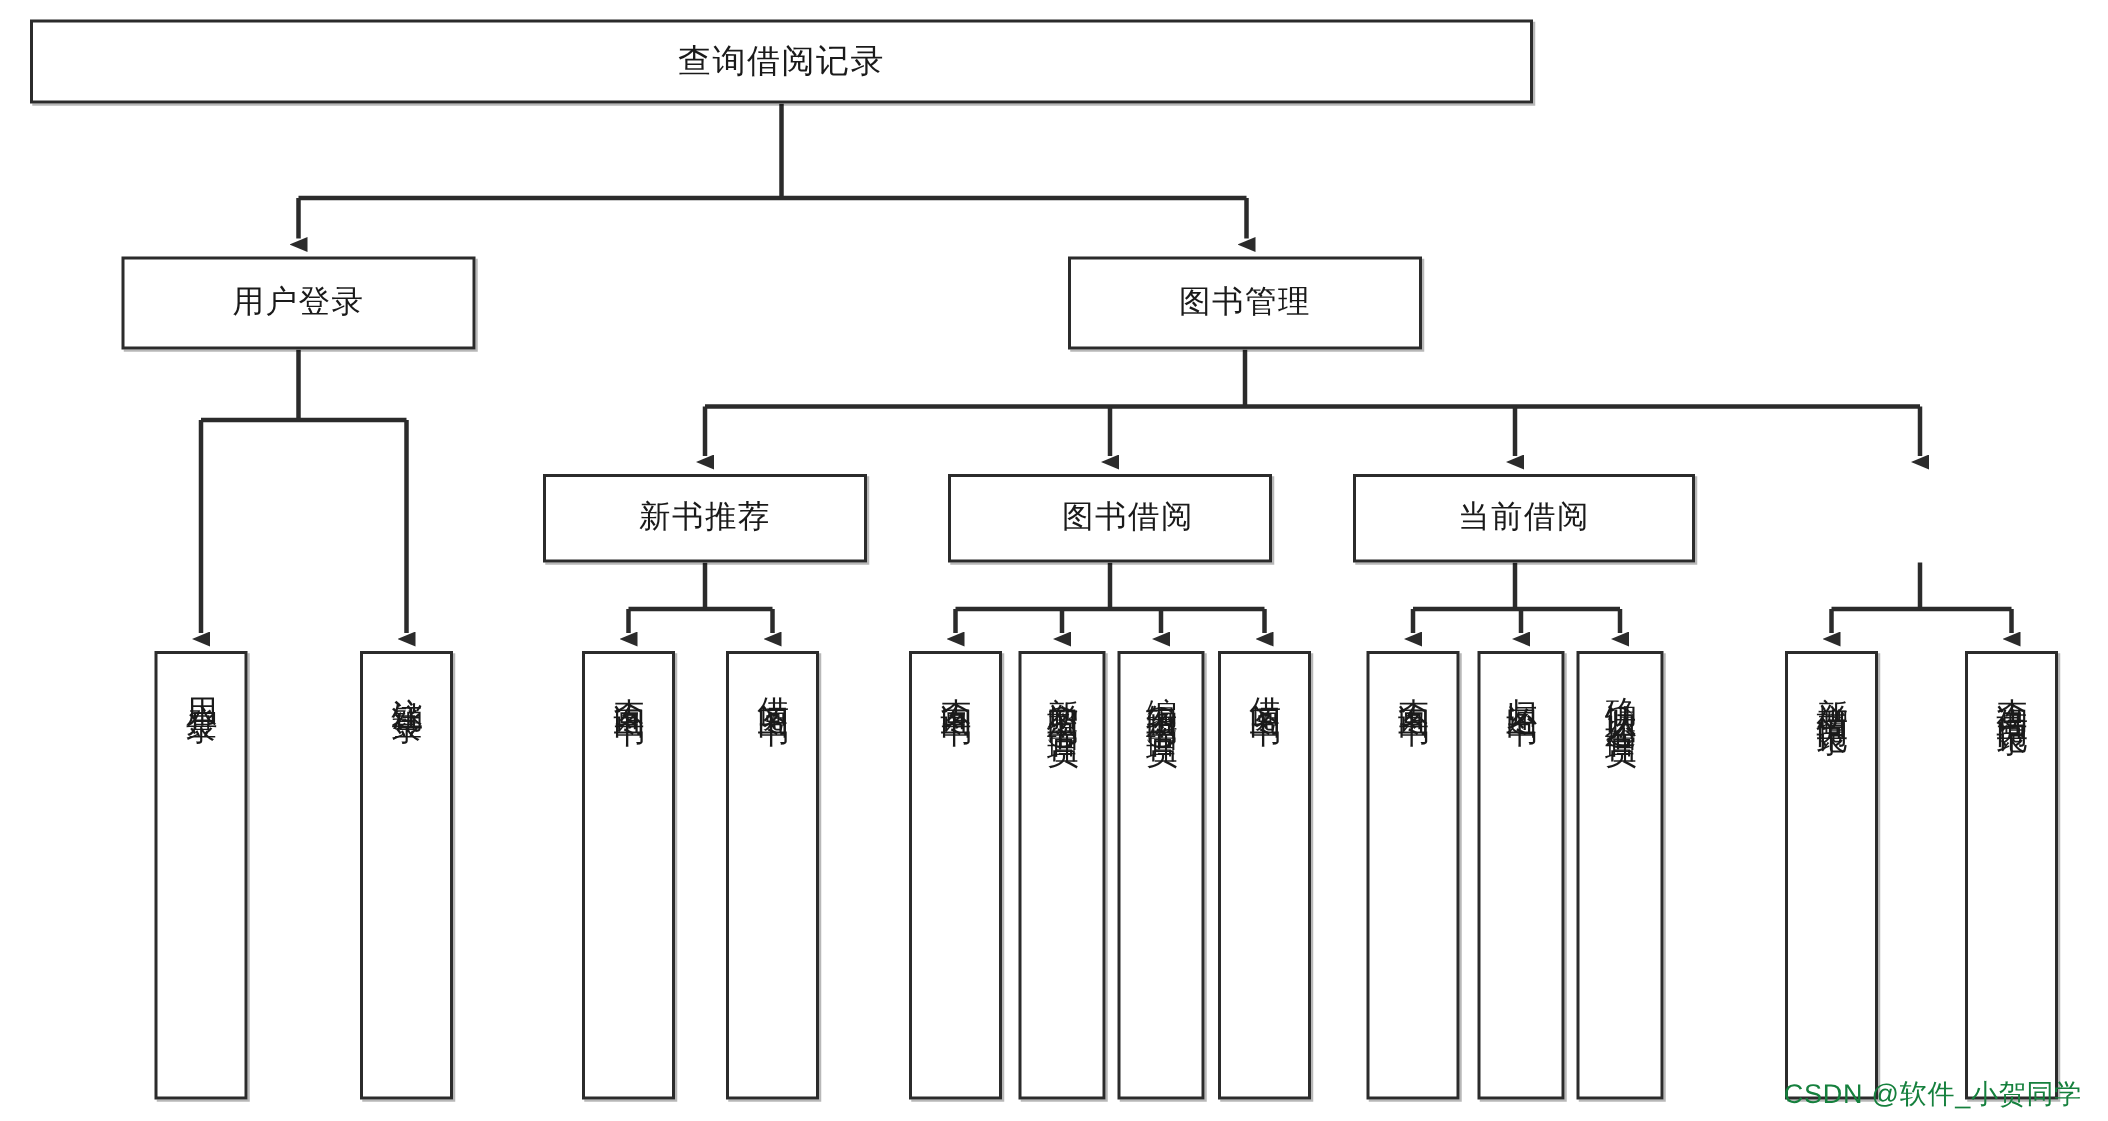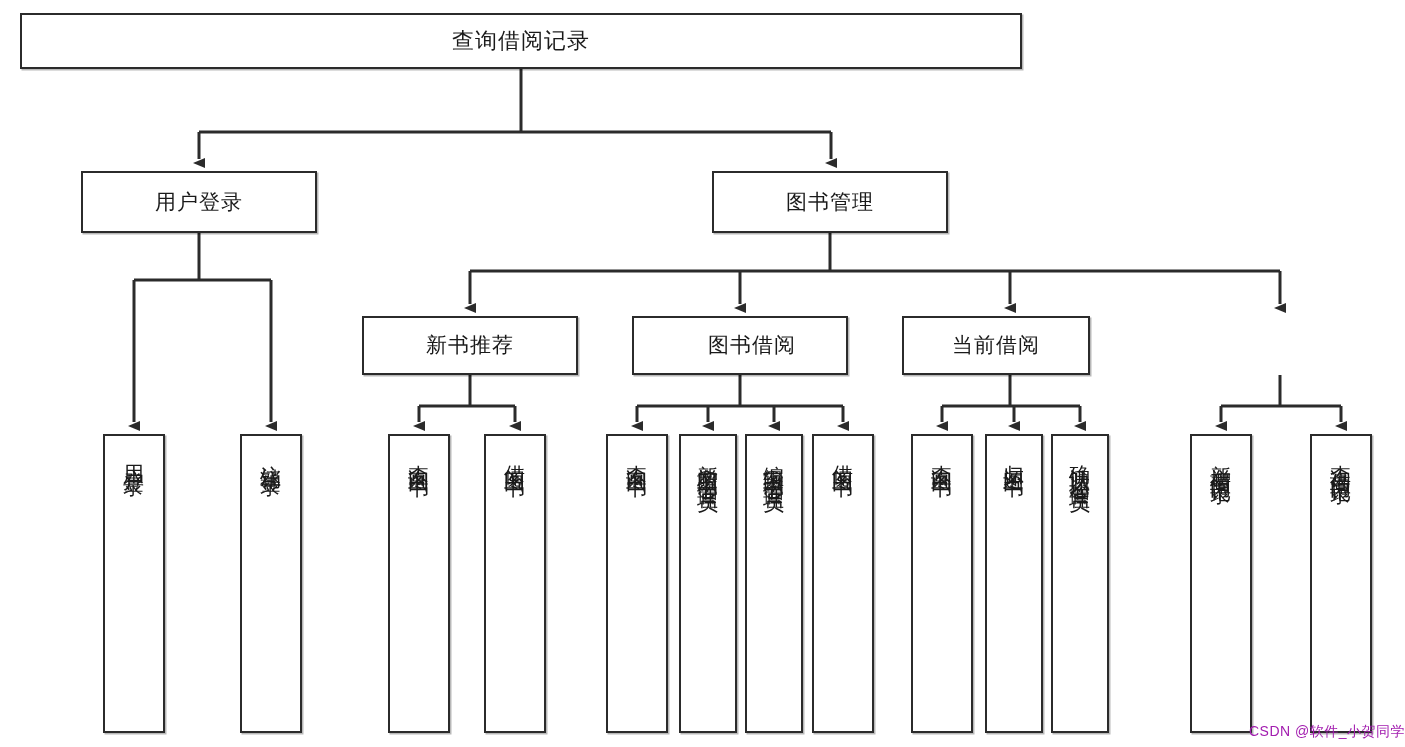--- a/index.html
+++ b/index.html
@@ -53,24 +53,24 @@
     writing-mode: vertical-rl;
     text-orientation: upright;
     font-size: 21px;
     letter-spacing: 4px;
     line-height: 1;
     white-space: nowrap;
   }
   .node.root .label { font-size: 22px; }
   #watermark {
     position: absolute;
-    right: 0;
+    right: 17px;
     bottom: 6px;
-    font-size: 14px;
-    color: #a21caf;
+    font-size: 18px;
+    color: #15803d;
     letter-spacing: 0.5px;
     white-space: nowrap;
   }
 </style>
 </head>
 <body>
 
 <div id="canvas">
 
   <svg class="edges" width="1405" height="747" viewBox="0 0 1405 747">
@@ -133,21 +133,21 @@
   <div class="node" style="left:362px; top:316px; width:216px; height:59px;">
     <span class="label">新书推荐</span>
   </div>
 
   <div class="node" style="left:712px; top:171px; width:236px; height:62px;">
     <span class="label">图书管理</span>
   </div>
   <div class="node" style="left:632px; top:316px; width:216px; height:59px;padding-left:24px;">
     <span class="label">图书借阅</span>
   </div>
-  <div class="node" style="left:902px; top:316px; width:188px; height:59px;">
+  <div class="node" style="left:902px; top:316px; width:228px; height:59px;">
     <span class="label">当前借阅</span>
   </div>
 
   <div class="node leaf" style="left:103px; top:434px; width:62px; height:299px;">
     <span class="label">用户登录</span>
   </div>
   <div class="node leaf" style="left:240px; top:434px; width:62px; height:299px;">
     <span class="label">注销登录</span>
   </div>
   <div class="node leaf" style="left:388px; top:434px; width:62px; height:299px;">

